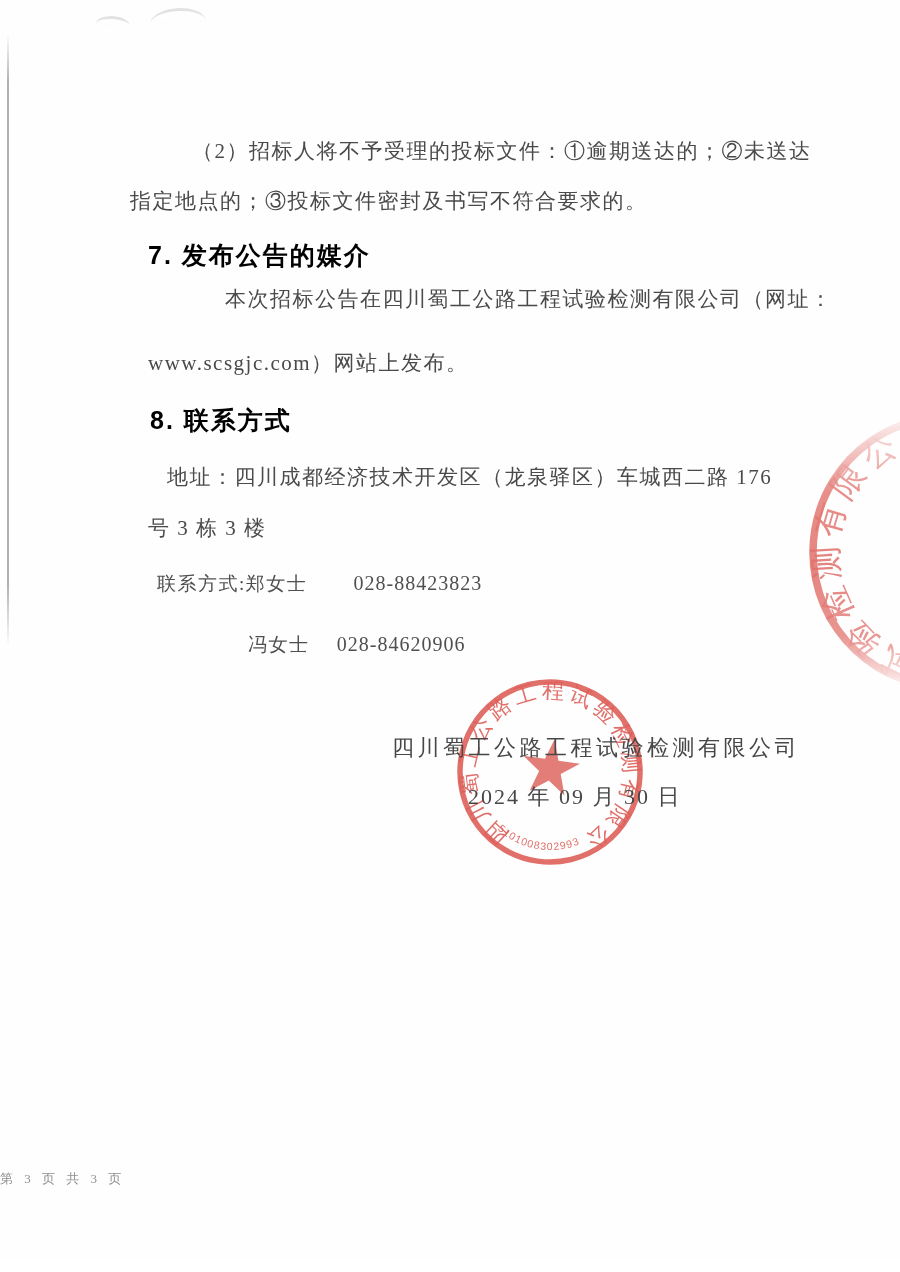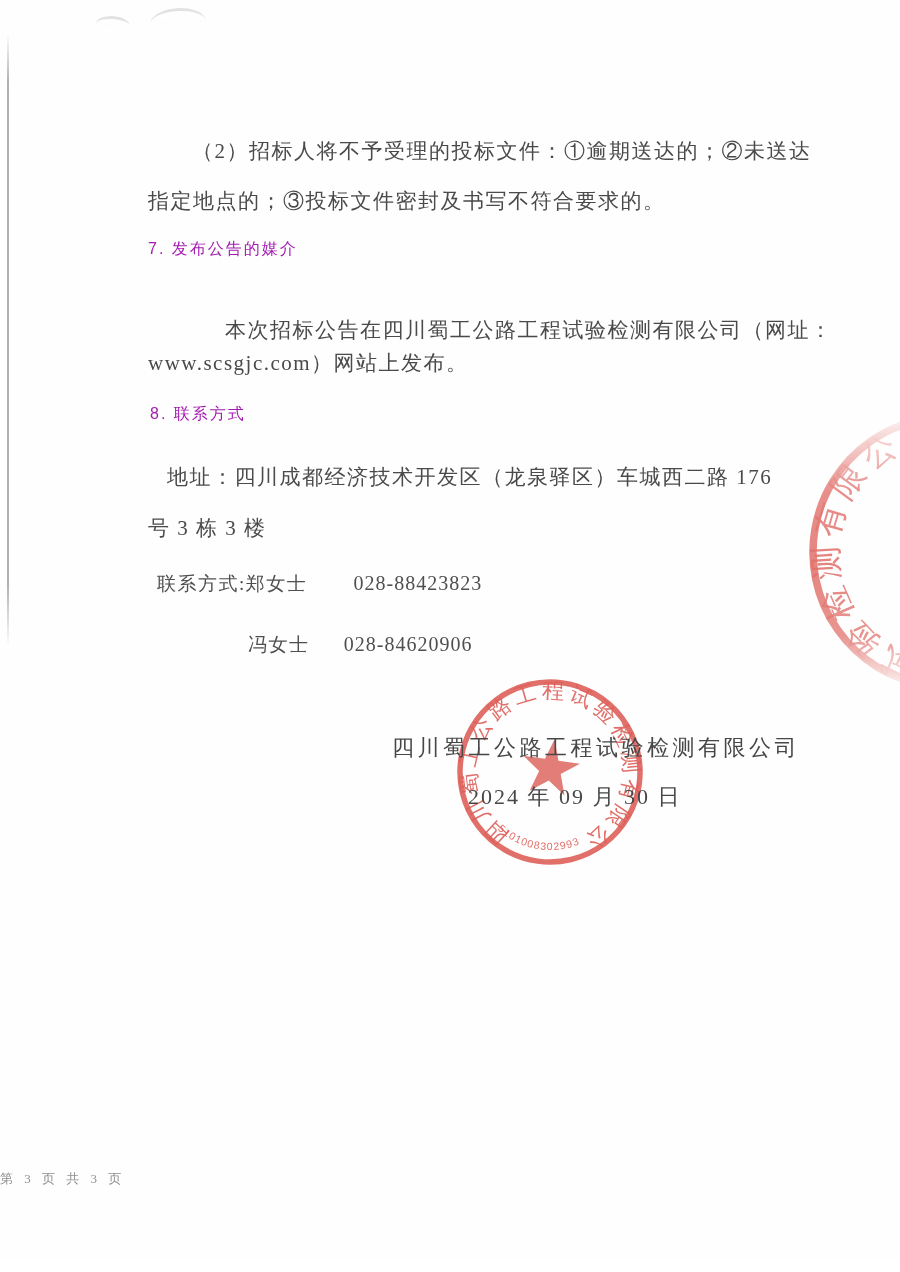--- a/index.html
+++ b/index.html
@@ -1,22 +1,22 @@
 <!DOCTYPE html>
 <html><head>
 <meta charset="utf-8">
 <style>
   html,body{margin:0;padding:0;background:#ffffff;}
   #page{
     position:relative; width:900px; height:1260px; background:#fefefe;
     overflow:hidden; font-family:"Liberation Serif", serif; color:#4a4a4a;padding-left:8px;
   }
   .line{position:absolute; white-space:nowrap; font-size:21px; letter-spacing:1.5px; color:#4a4a4a;}
-  .heading{position:absolute; white-space:nowrap; font-size:16px; font-weight:normal;
-    font-family:"Liberation Sans", sans-serif; color:#a21caf; letter-spacing:2px;}
+  .heading{position:absolute; white-space:nowrap; font-size:25px; font-weight:bold;
+    font-family:"Liberation Sans", sans-serif; color:#000000; letter-spacing:2px;}
   .contact{position:absolute; white-space:nowrap; font-size:19px; color:#4f4f4f; letter-spacing:1.5px;}
   .contact .phone{display:inline-block; font-size:20px; letter-spacing:1px;}
   .sig{position:absolute; white-space:nowrap; font-size:22px; color:#474747; z-index:3;}
   #footer{
     position:absolute; left:0; top:1170px; width:900px; text-align:left;
     font-size:13px; color:#8f8f8f; letter-spacing:4px;
   }
   
   #left-scan-line{
     position:absolute; left:7px; top:34px; width:2px; height:612px;
@@ -46,39 +46,39 @@
 </head>
 <body>
 
 <div id="page">
 
   <div id="left-scan-line"></div>
   <div id="smudge-1" class="top-smudge"></div>
   <div id="smudge-2" class="top-smudge"></div>
 
   <div class="line" style="left:192px; top:137px;">（2）招标人将不予受理的投标文件：①逾期送达的；②未送达</div>
-  <div class="line" style="left:148px; top:187px;">指定地点的；③投标文件密封及书写不符合要求的。</div>
+  <div class="line" style="left:130px; top:187px;">指定地点的；③投标文件密封及书写不符合要求的。</div>
 
   <div class="heading" style="left:148px; top:239px;">7.  发布公告的媒介</div>
 
-  <div class="line" style="left:225px; top:316px;">本次招标公告在四川蜀工公路工程试验检测有限公司（网址：</div>
+  <div class="line" style="left:225px; top:285px;">本次招标公告在四川蜀工公路工程试验检测有限公司（网址：</div>
   <div class="line" style="left:148px; top:349px;">www.scsgjc.com）网站上发布。</div>
 
   <div class="heading" style="left:150px; top:404px;">8.  联系方式</div>
 
   <div class="line" style="left:167px; top:463px;text-align:right;">地址：四川成都经济技术开发区（龙泉驿区）车城西二路 176</div>
   <div class="line" style="left:148px; top:514px;">号 3 栋 3 楼</div>
 
   <div class="contact" style="left:157px; top:571px;">
     <span>联系方式:郑女士</span>
     <span class="phone" style="margin-left:40px;">028-88423823</span>
   </div>
   <div class="contact" style="left:248px; top:632px;">
     <span>冯女士</span>
-    <span class="phone" style="margin-left:28px;">028-84620906</span>
+    <span class="phone" style="margin-left:21px;">028-84620906</span>
   </div>
 
   <div class="sig" style="left:392px; top:733px; letter-spacing:3.5px;">四川蜀工公路工程试验检测有限公司</div>
   <div class="sig" style="left:468px; top:782px; letter-spacing:2px;">2024 年 09 月 30 日</div>
 
   <svg id="main-seal" viewBox="0 0 200 200">
     <defs>
       <path id="arcName1" d="M 71.1 168.1 A 74 74 0 1 1 128.9 168.1"></path>
       <path id="arcNum1" d="M 54.1 163.1 A 78 78 0 0 0 145.9 163.1"></path>
     </defs>

